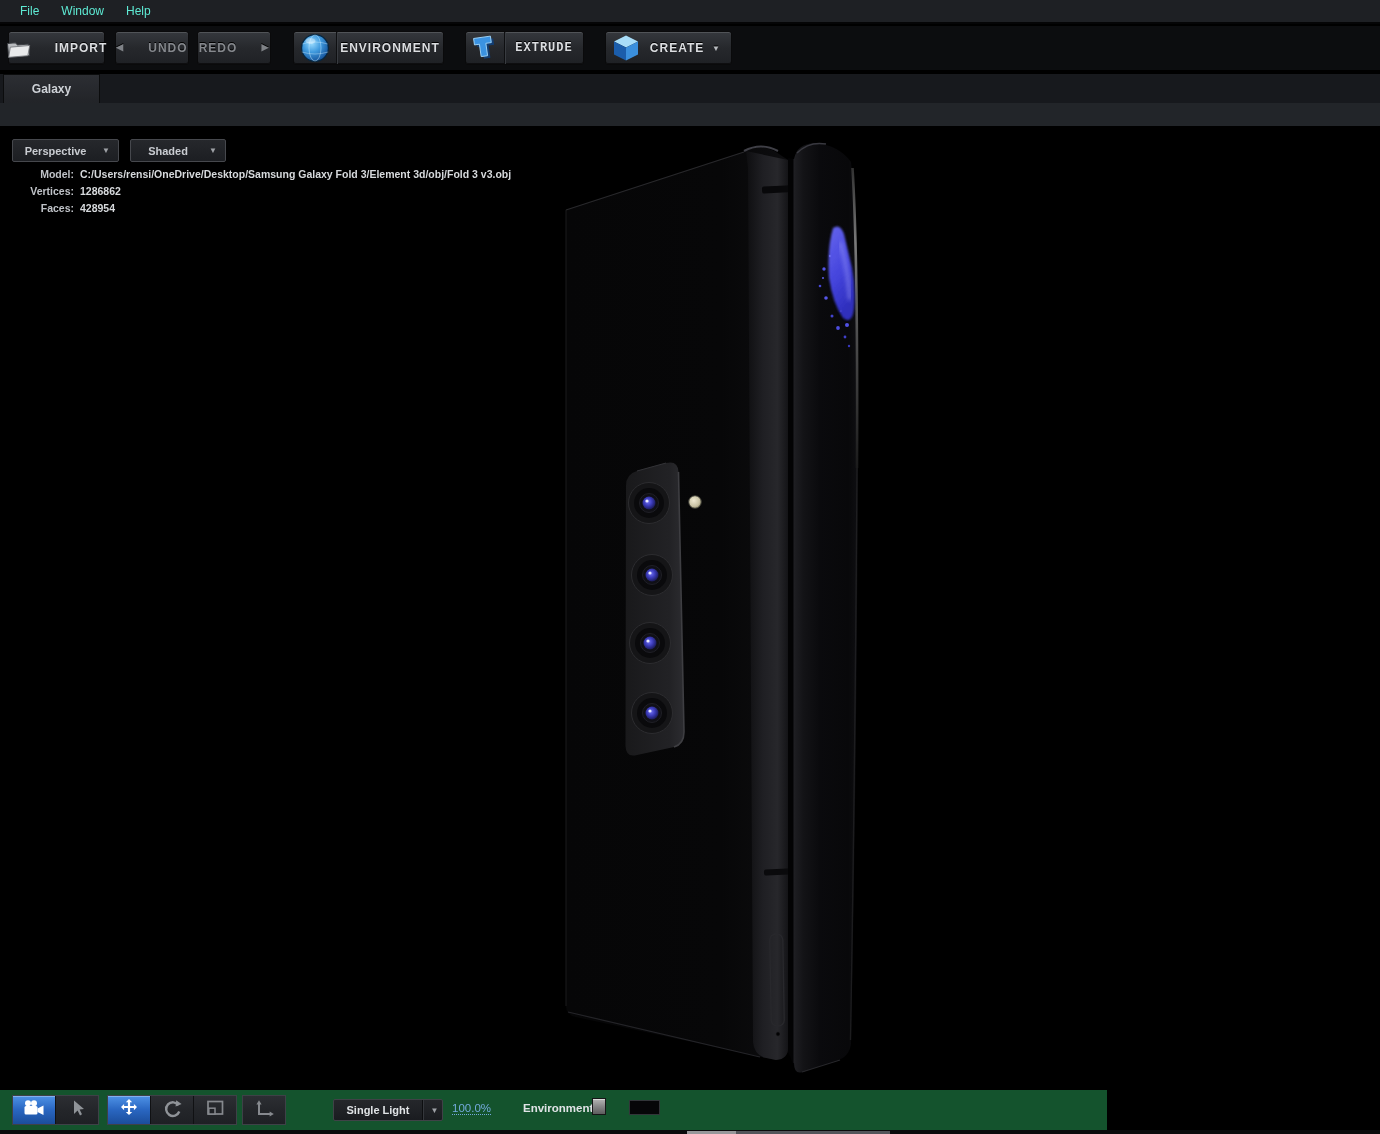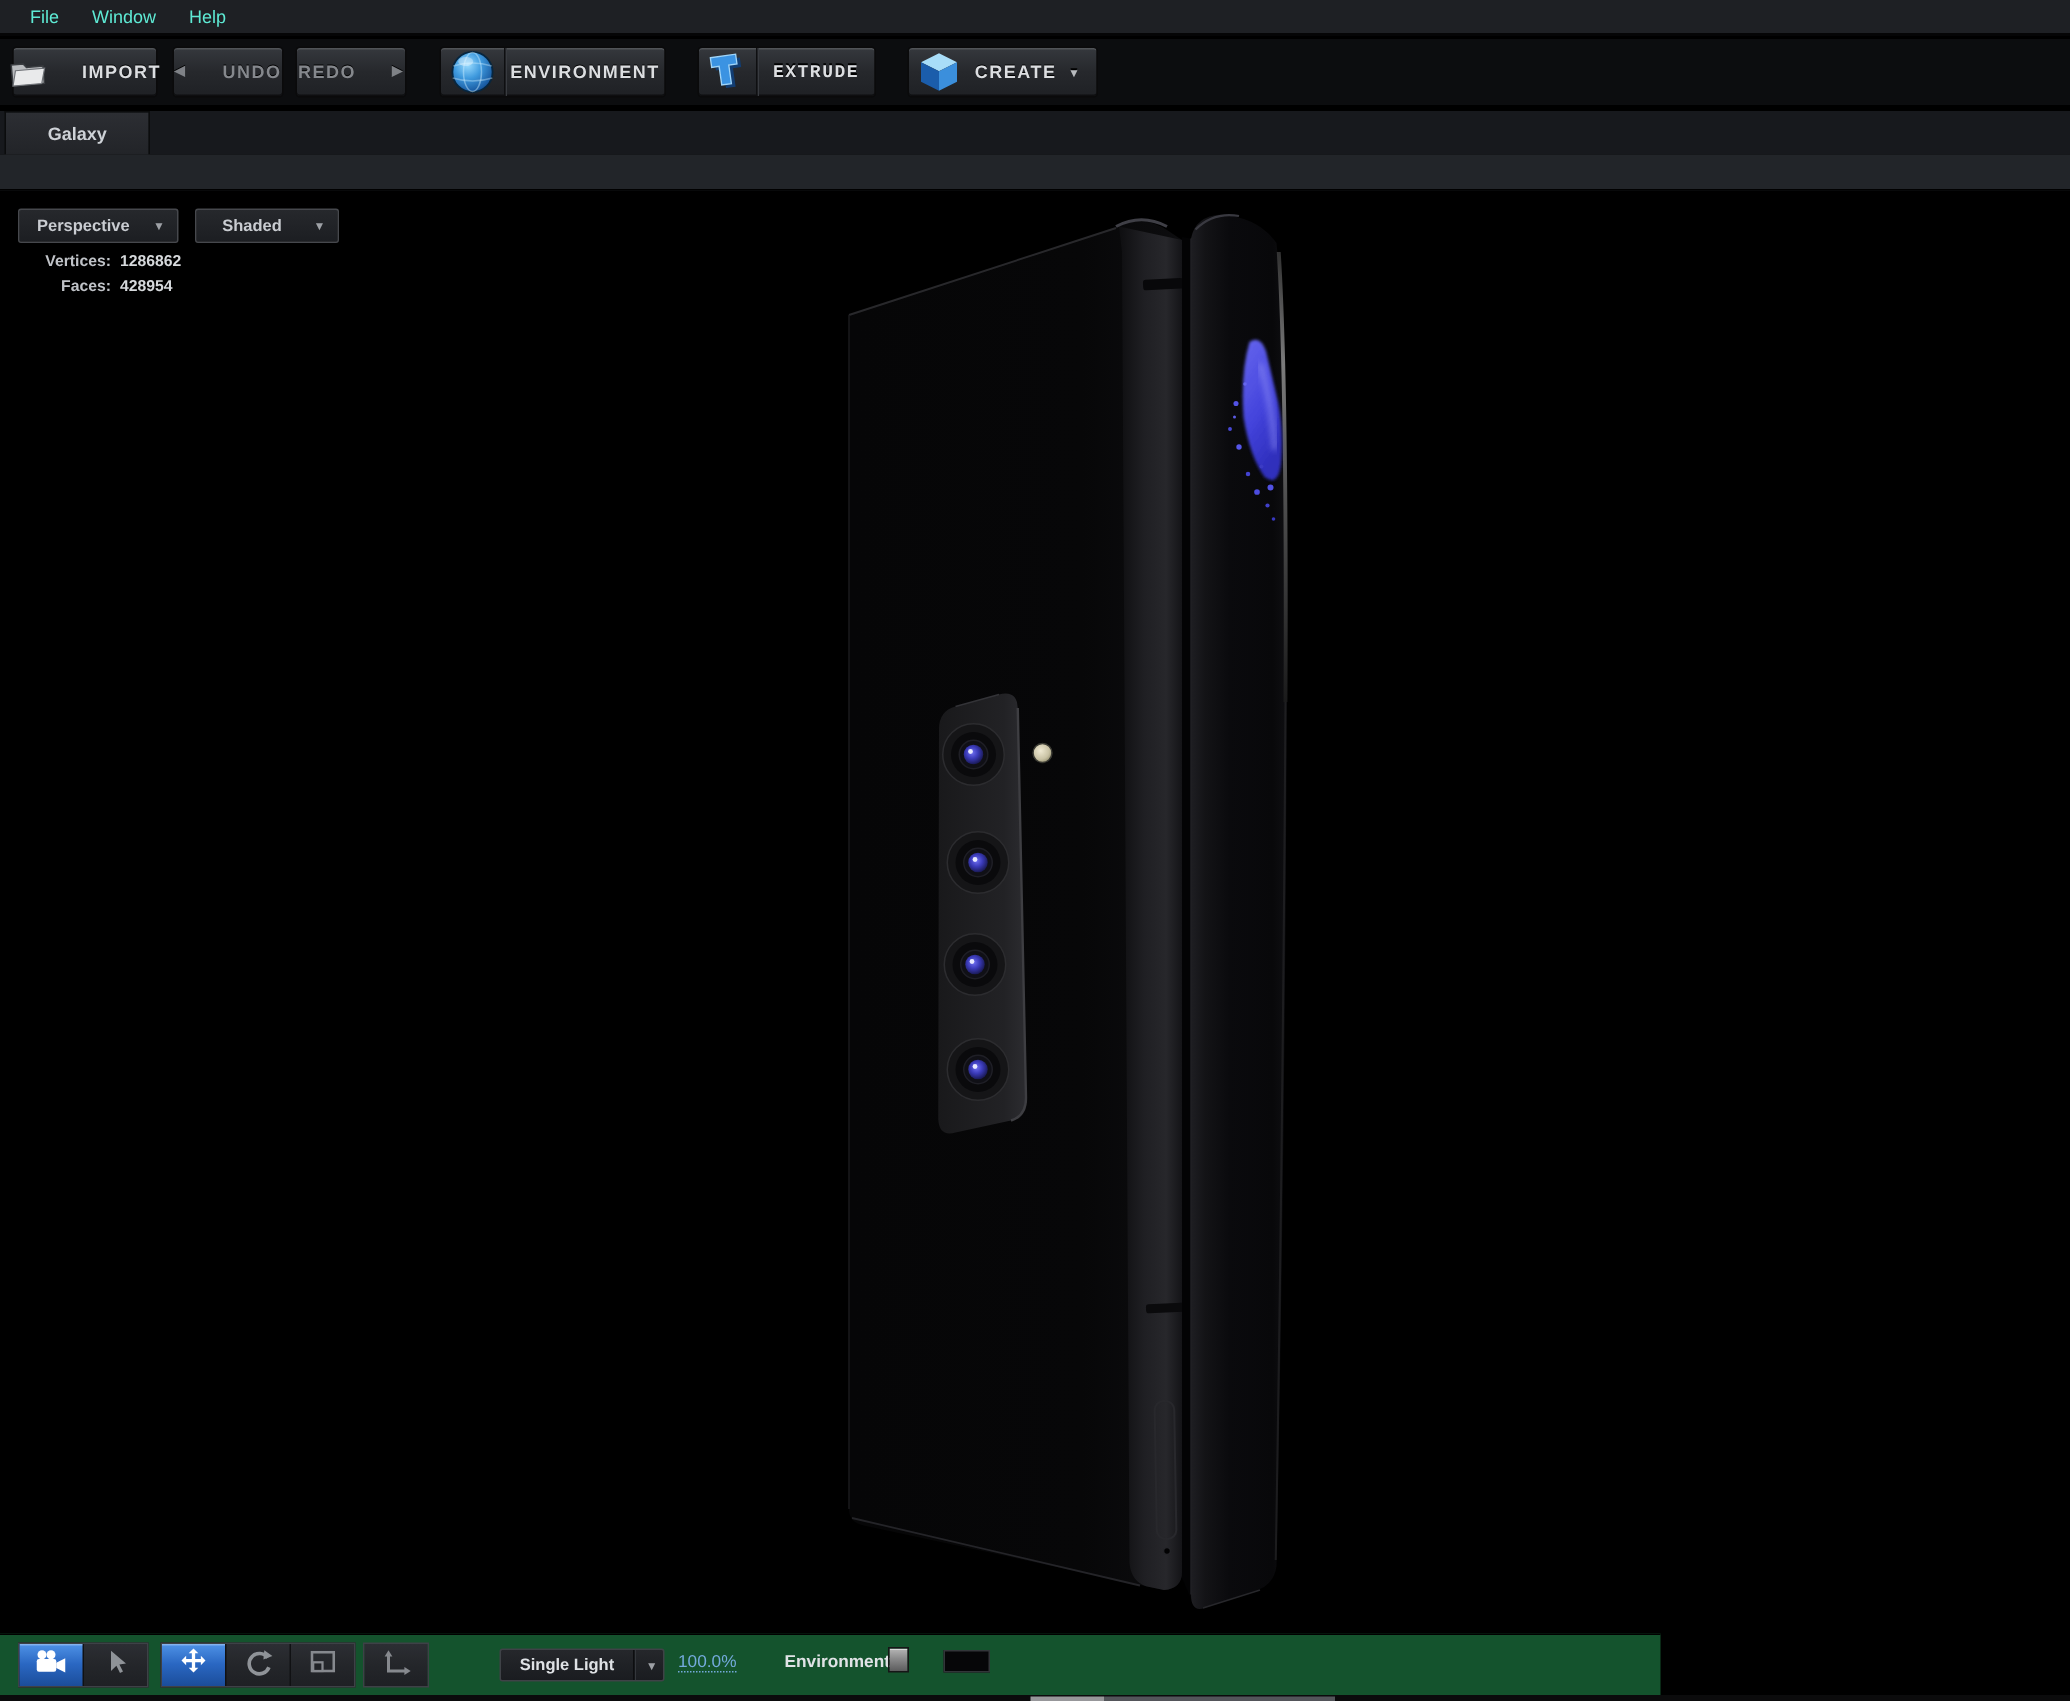--- a/index.html
+++ b/index.html
@@ -215,20 +215,24 @@
     <div class="vp-dd" style="left:12px; width:107px;">
       <span class="dd-label">Perspective</span>
       <span class="dd-caret">▼</span>
     </div>
     <div class="vp-dd" style="left:130px; width:96px;">
       <span class="dd-label">Shaded</span>
       <span class="dd-caret">▼</span>
     </div>
 
     <div class="info-block">
+      <div class="info-row">
+        <span class="info-label">Model:</span>
+        <span class="info-value">C:/Users/rensi/OneDrive/Desktop/Samsung Galaxy Fold 3/Element 3d/obj/Fold 3 v3.obj</span>
+      </div>
       <div class="info-row">
         <span class="info-label">Vertices:</span>
         <span class="info-value">1286862</span>
       </div>
       <div class="info-row">
         <span class="info-label">Faces:</span>
         <span class="info-value">428954</span>
       </div>
     </div>
 

